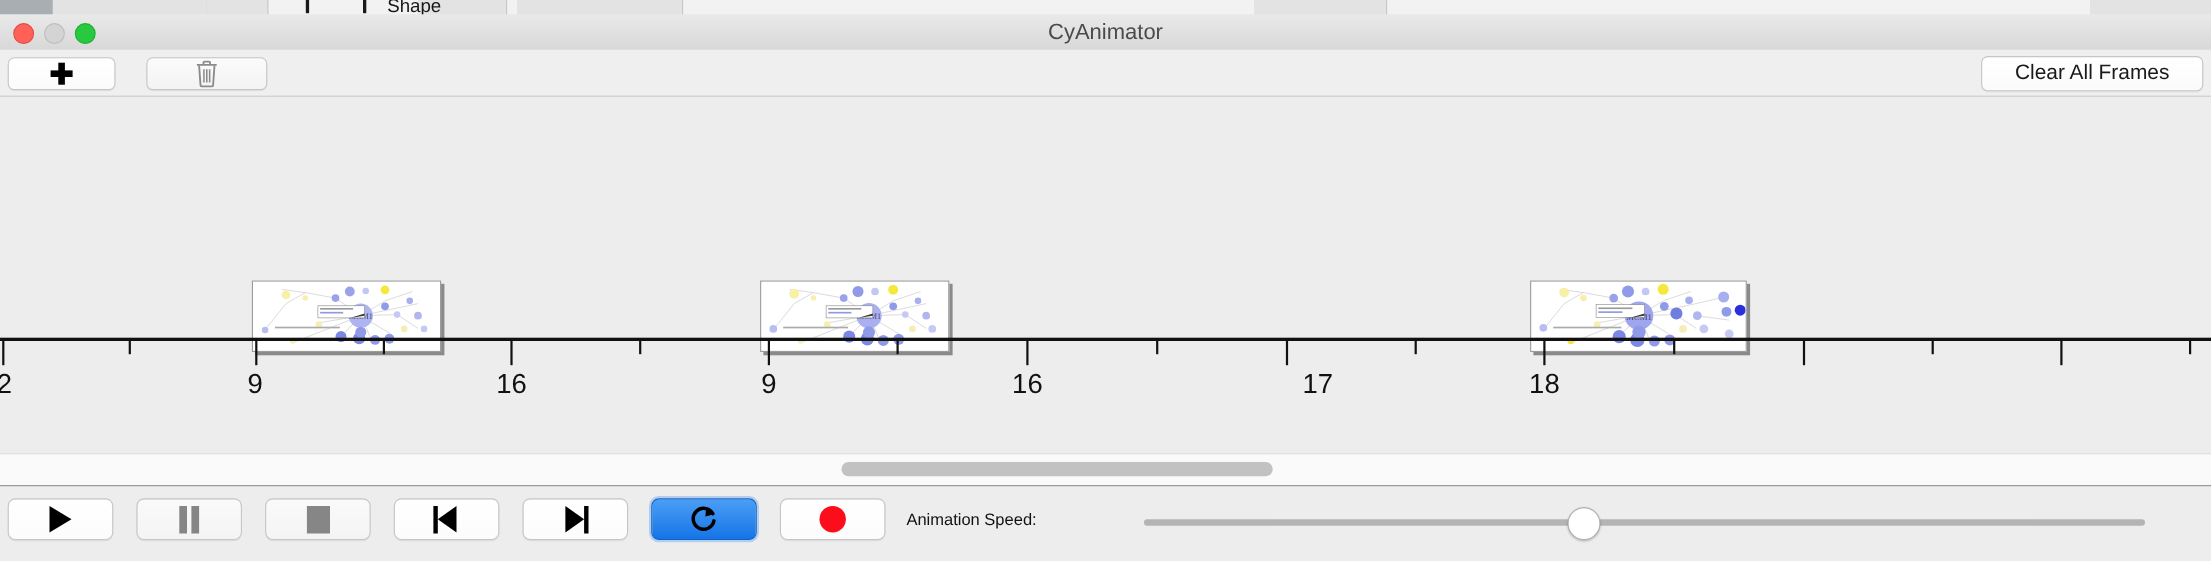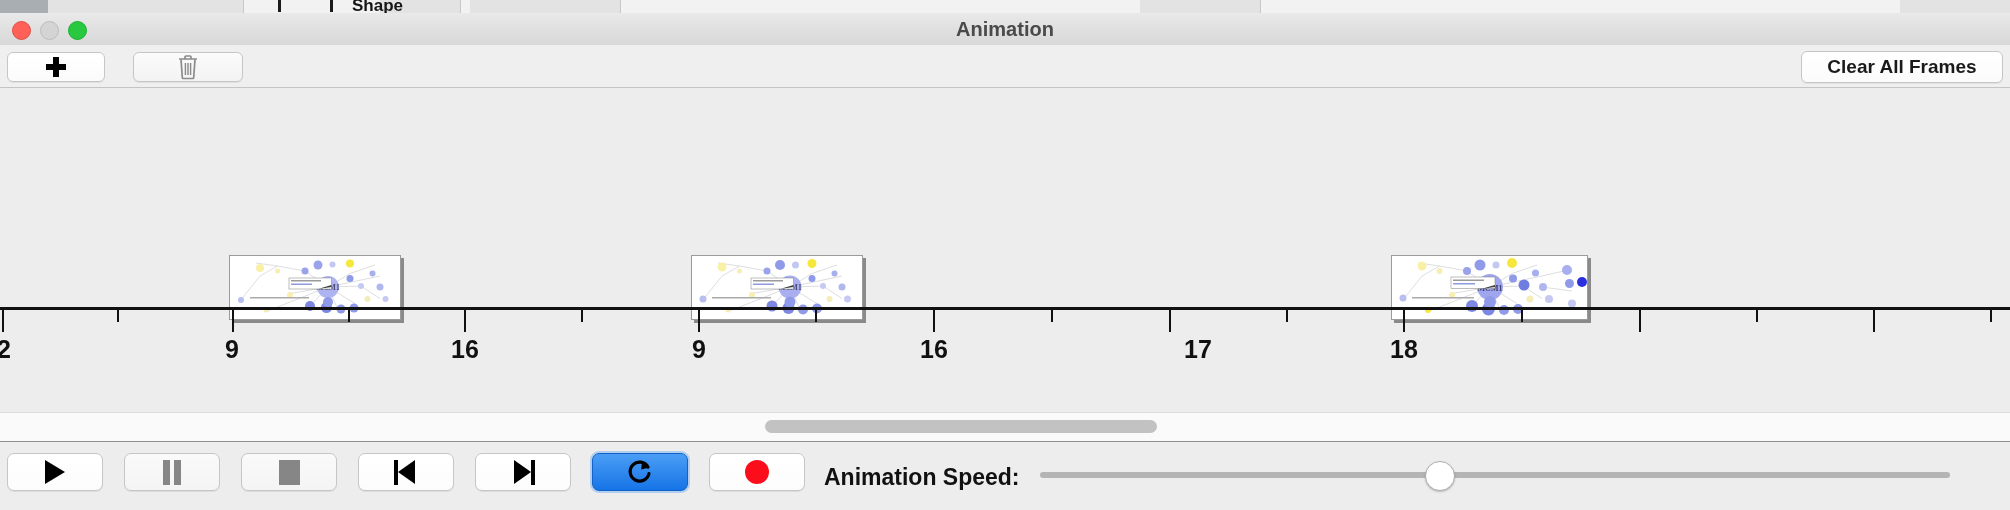--- a/index.html
+++ b/index.html
@@ -2,21 +2,21 @@
 <html><head>
 <meta charset="utf-8">
 <style>
   html,body{margin:0;padding:0;}
   body{
     width:2010px;height:510px;overflow:hidden;
     background:#ededed;
     font-family:"Liberation Sans","DejaVu Sans",sans-serif;
     -webkit-font-smoothing:antialiased;
   }
-  .app{position:relative;width:2010px;height:384px;font-weight:bold;}
+  .app{position:relative;width:2010px;height:384px;}
 
   
   .bg-strip{position:absolute;left:0;top:0;width:2010px;height:14px;
     background:#f2f2f2;overflow:hidden;}
   .bg-strip .bg-tab{position:absolute;top:0;height:14px;background:#e3e3e3;
     border-right:1px solid #c8c8c8;}
   .bg-strip .bg-tab.dark{background:#a9aeb3;}
   .bg-strip .bg-txt{position:absolute;top:-4px;font-size:17px;color:#161616;
     font-family:"Liberation Sans",sans-serif;}
   .bg-strip .bg-line{position:absolute;background:#1a1a1a;}
@@ -94,21 +94,21 @@
   .skip{position:relative;width:24px;height:25px;}
   .skip .bar{position:absolute;top:0;width:4px;height:25px;background:#000;}
   .skip .t{position:absolute;top:0;width:0;height:0;
     border-top:12.5px solid transparent;border-bottom:12.5px solid transparent;}
   .skip.prev .bar{left:0;}
   .skip.prev .t{left:4px;border-right:17px solid #000;}
   .skip.next .bar{right:0;}
   .skip.next .t{right:4px;border-left:17px solid #000;}
   .rec{width:24px;height:24px;border-radius:50%;background:#fc0d1b;}
 
-  .speed-label{position:absolute;top:22px;font-size:23px;color:#111;white-space:nowrap;}
+  .speed-label{position:absolute;top:22px;font-size:15px;color:#111;white-space:nowrap;}
   .slider{position:absolute;top:30px;height:6px;border-radius:3px;background:#b4b4b4;}
   .slider-thumb{position:absolute;top:-11px;width:28px;height:28px;border-radius:50%;
     background:#fff;border:1px solid #b0b0b0;box-shadow:0 1px 2px rgba(0,0,0,.25);
     transform:translateX(-50%);}
 </style>
 </head>
 <body>
 
 <div class="app">
 
@@ -124,21 +124,21 @@
     <div class="bg-tab" style="left:1140px;width:120px;"></div>
     <div class="bg-tab" style="left:1900px;width:110px;"></div>
   </div>
 
   <div class="titlebar">
     <div class="traffic" style="left:12px;">
       <div class="dot red"></div>
       <div class="dot yellow"></div>
       <div class="dot green"></div>
     </div>
-    <div class="title-text">Animation</div>
+    <div class="title-text">CyAnimator</div>
   </div>
 
   <div class="toolbar">
     <div class="btn" id="add-btn">
       <span class="plus"></span>
     </div>
     <div class="btn flat" id="del-btn">
       <svg width="22" height="26" viewBox="0 0 22 26">
         <path d="M2 5 h18 M8 5 v-2 a1 1 0 0 1 1 -1 h4 a1 1 0 0 1 1 1 v2" fill="none" stroke="#8b8b8b" stroke-width="1.7"></path>
         <path d="M4 5.5 L5.3 23.5 a1 1 0 0 0 1 1 h9.4 a1 1 0 0 0 1 -1 L18 5.5" fill="none" stroke="#8b8b8b" stroke-width="1.7"></path>

